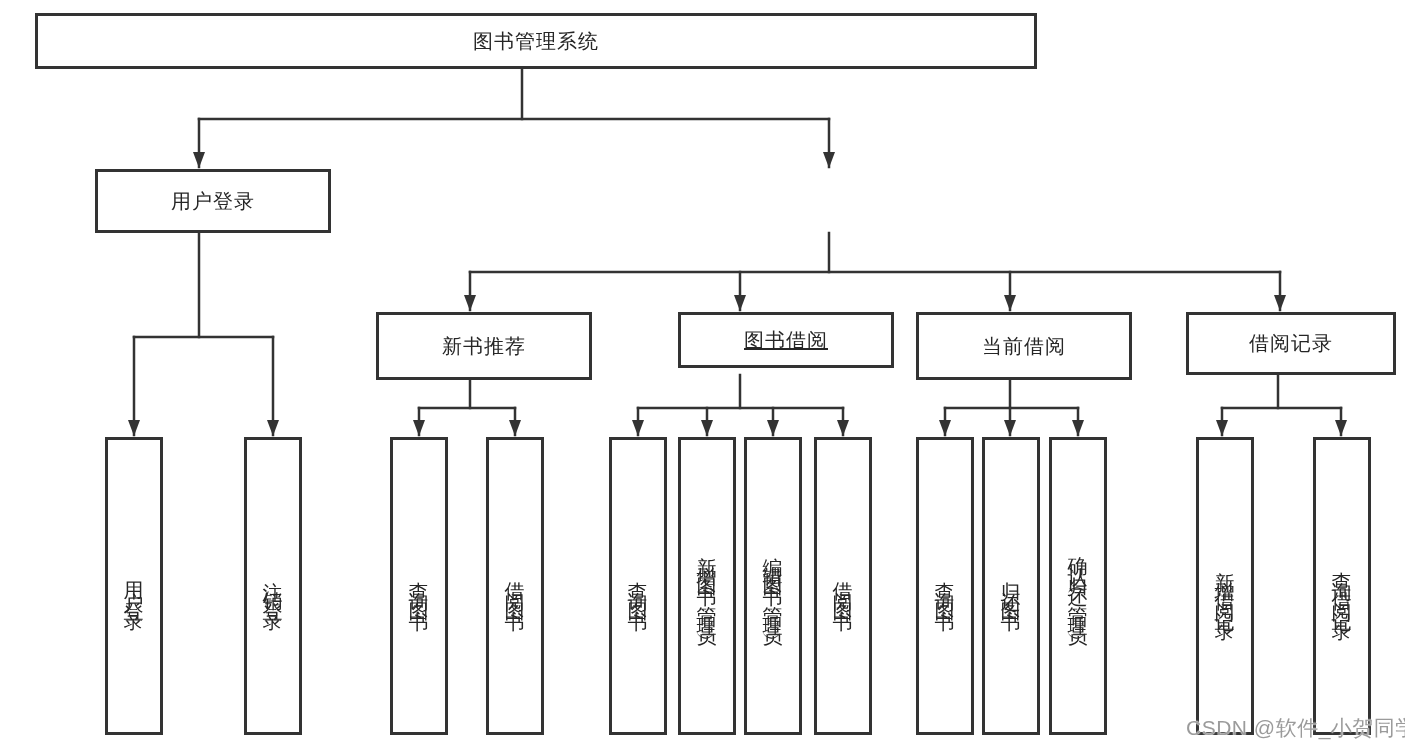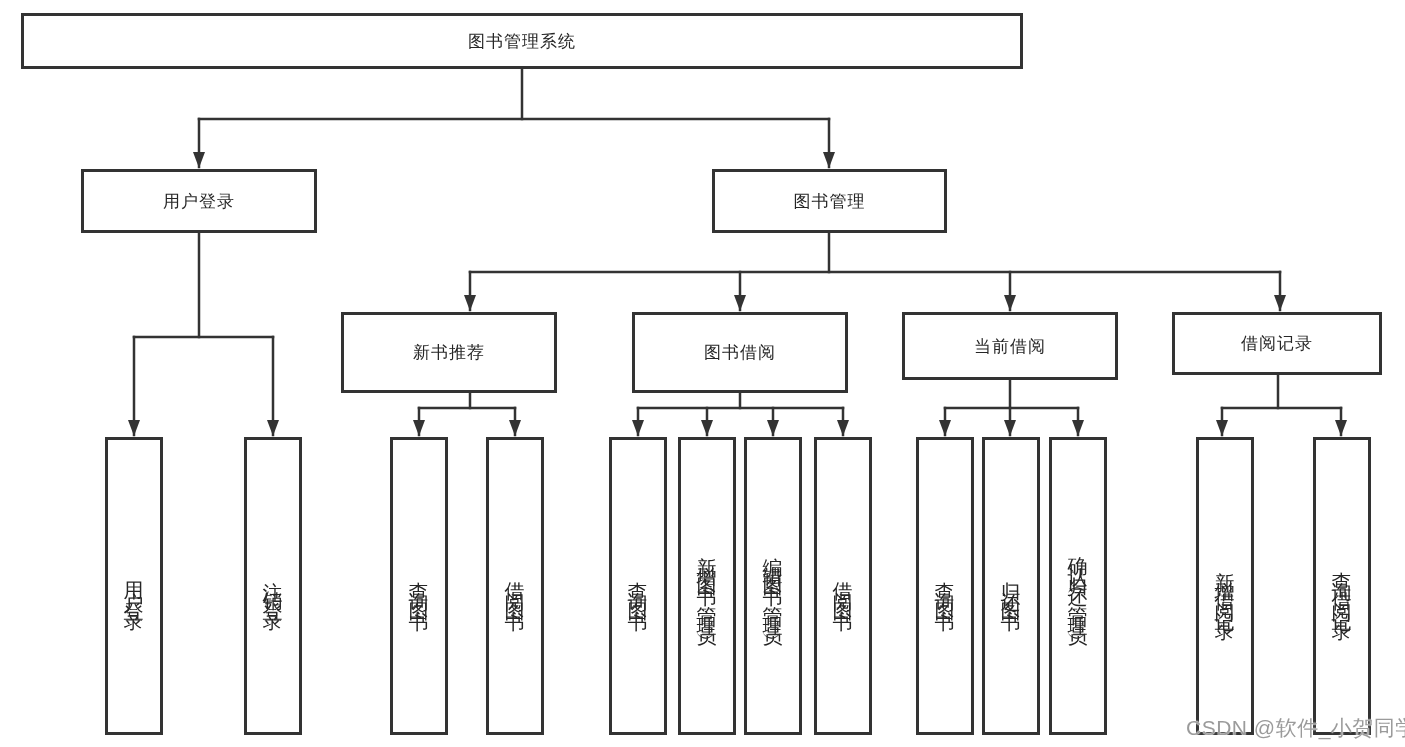--- a/index.html
+++ b/index.html
@@ -5,21 +5,21 @@
   html, body { margin:0; padding:0; background:#ffffff; }
   .stage {
     position:relative; width:1405px; height:747px; background:#ffffff;
     font-family:"Liberation Sans", sans-serif; overflow:hidden;
   }
   .connector-svg { position:absolute; left:0; top:0; width:1405px; height:747px; pointer-events:none; }
   .box {
     position:absolute; background:#ffffff; border:3px solid #333333; box-sizing:border-box;
     display:flex; align-items:center; justify-content:center; color:#262626;
   }
-  .hbox { font-size:17px; letter-spacing:1px; white-space:nowrap; }
+  .hbox { font-size:20px; letter-spacing:1px; white-space:nowrap;margin-left:14px; }
   .vbox {
     writing-mode:vertical-rl; text-orientation:mixed;
     font-size:20px; letter-spacing:10px; line-height:1;
   }
   .watermark {
     position:absolute; left:1186px; top:714px; font-size:21px; color:#9b9b9b;
     letter-spacing:0.5px; white-space:nowrap; text-shadow:0 0 2px #ffffff, 0 0 1px #ffffff;
     z-index:5;
   }
 </style>
@@ -74,24 +74,23 @@
       <path d="M1278,375 V408"></path>
       <path d="M1222,408 H1341"></path>
       <path d="M1222,408 V435" marker-end="url(#arrowhead)"></path>
       <path d="M1341,408 V435" marker-end="url(#arrowhead)"></path>
     </g>
   </svg>
 
   <div class="box hbox" style="left:21px; top:13px; width:1002px; height:56px;">图书管理系统</div>
 
   <div class="box hbox" style="left:81px; top:169px; width:236px; height:64px;">用户登录</div>
-  <div class="box hbox" style="left:712px; top:169px; width:235px; height:64px;">图书管理</div>
 
-  <div class="box hbox" style="left:341px; top:312px; width:216px; height:81px;">新书推荐</div>
-  <div class="box hbox" style="left:632px; top:312px; width:216px; height:81px;">图书借阅</div>
+  <div class="box hbox" style="left:362px; top:312px; width:216px; height:68px;">新书推荐</div>
+  <div class="box hbox" style="left:664px; top:312px; width:216px; height:56px;text-decoration:underline;">图书借阅</div>
   <div class="box hbox" style="left:902px; top:312px; width:216px; height:68px;">当前借阅</div>
   <div class="box hbox" style="left:1172px; top:312px; width:210px; height:63px;">借阅记录</div>
 
   <div class="box vbox" style="left:105px; top:437px; width:58px; height:298px;">用户登录</div>
   <div class="box vbox" style="left:244px; top:437px; width:58px; height:298px;">注销登录</div>
 
   <div class="box vbox" style="left:390px; top:437px; width:58px; height:298px;">查询图书</div>
   <div class="box vbox" style="left:486px; top:437px; width:58px; height:298px;">借阅图书</div>
 
   <div class="box vbox" style="left:609px; top:437px; width:58px; height:298px;">查询图书</div>

